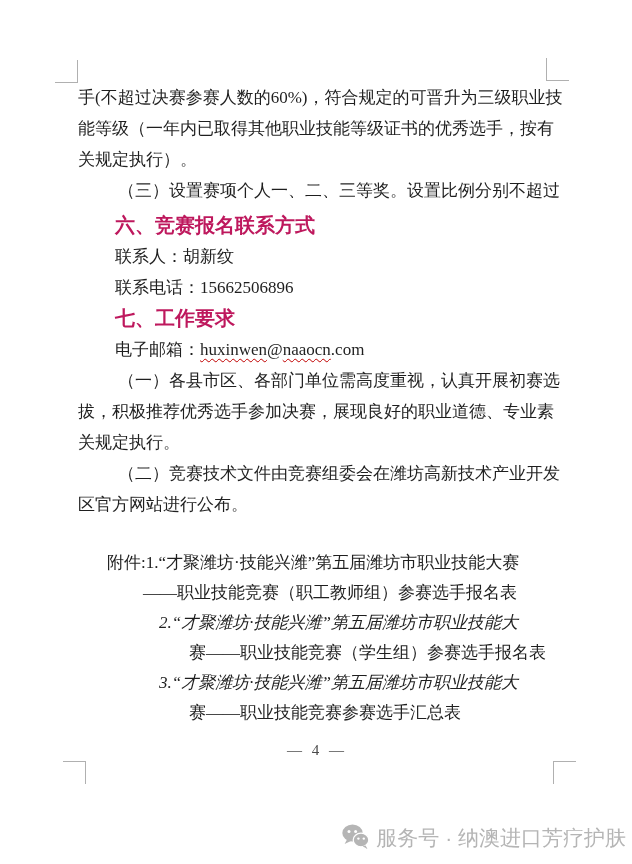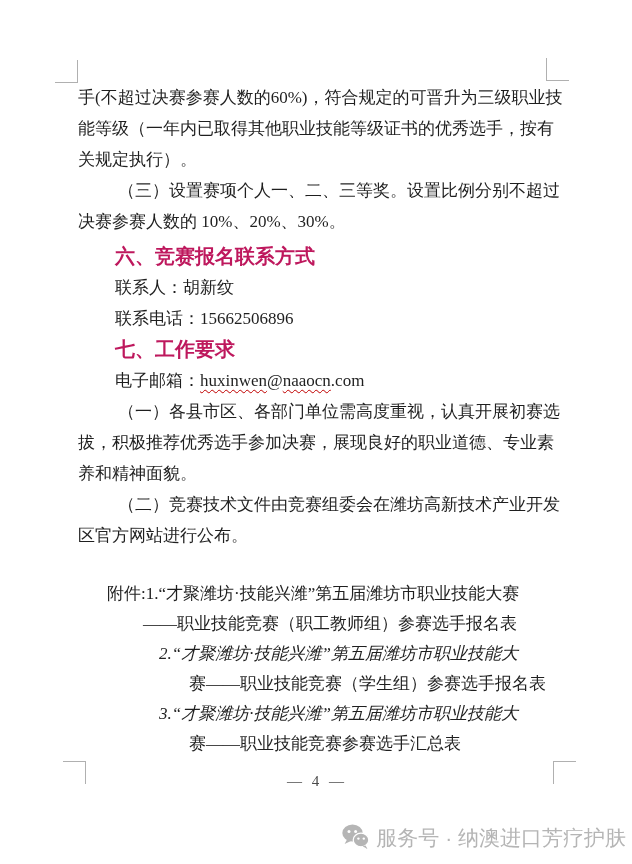--- a/index.html
+++ b/index.html
@@ -57,33 +57,32 @@
   <div class="cropmark cm-bl"></div>
   <div class="cropmark cm-br"></div>
 
   <div class="content">
 
     <div class="ln">手(不超过决赛参赛人数的60%)，符合规定的可晋升为三级职业技</div>
     <div class="ln">能等级（一年内已取得其他职业技能等级证书的优秀选手，按有</div>
     <div class="ln">关规定执行）。</div>
 
     <div class="ln ind">（三）设置赛项个人一、二、三等奖。设置比例分别不超过</div>
-    <div class="ln">决赛参赛人数的 10%、20%、30%。</div>
 
     <div class="ln ind2 heading h6">六、竞赛报名联系方式</div>
 
     <div class="ln ind2">联系人：胡新纹</div>
     <div class="ln ind2">联系电话：15662506896</div>
     <div class="ln ind2 heading">七、工作要求</div>
 
     <div class="ln ind2"><span>电子邮箱：</span><span class="wavy">huxinwen</span><span>@</span><span class="wavy">naaocn</span><span>.com</span></div>
 
     <div class="ln ind">（一）各县市区、各部门单位需高度重视，认真开展初赛选</div>
     <div class="ln">拔，积极推荐优秀选手参加决赛，展现良好的职业道德、专业素</div>
-    <div class="ln">养和精神面貌。</div>
+    <div class="ln">关规定执行。</div>
     <div class="ln ind">（二）竞赛技术文件由竞赛组委会在潍坊高新技术产业开发</div>
     <div class="ln">区官方网站进行公布。</div>
 
     <div class="attach">
       <div class="ln a1">附件:1.“才聚潍坊·技能兴潍”第五届潍坊市职业技能大赛</div>
       <div class="ln a2">——职业技能竞赛（职工教师组）参赛选手报名表</div>
       <div class="ln a3">2.“才聚潍坊·技能兴潍”第五届潍坊市职业技能大</div>
       <div class="ln a4">赛——职业技能竞赛（学生组）参赛选手报名表</div>
       <div class="ln a3">3.“才聚潍坊·技能兴潍”第五届潍坊市职业技能大</div>
       <div class="ln a4">赛——职业技能竞赛参赛选手汇总表</div>

